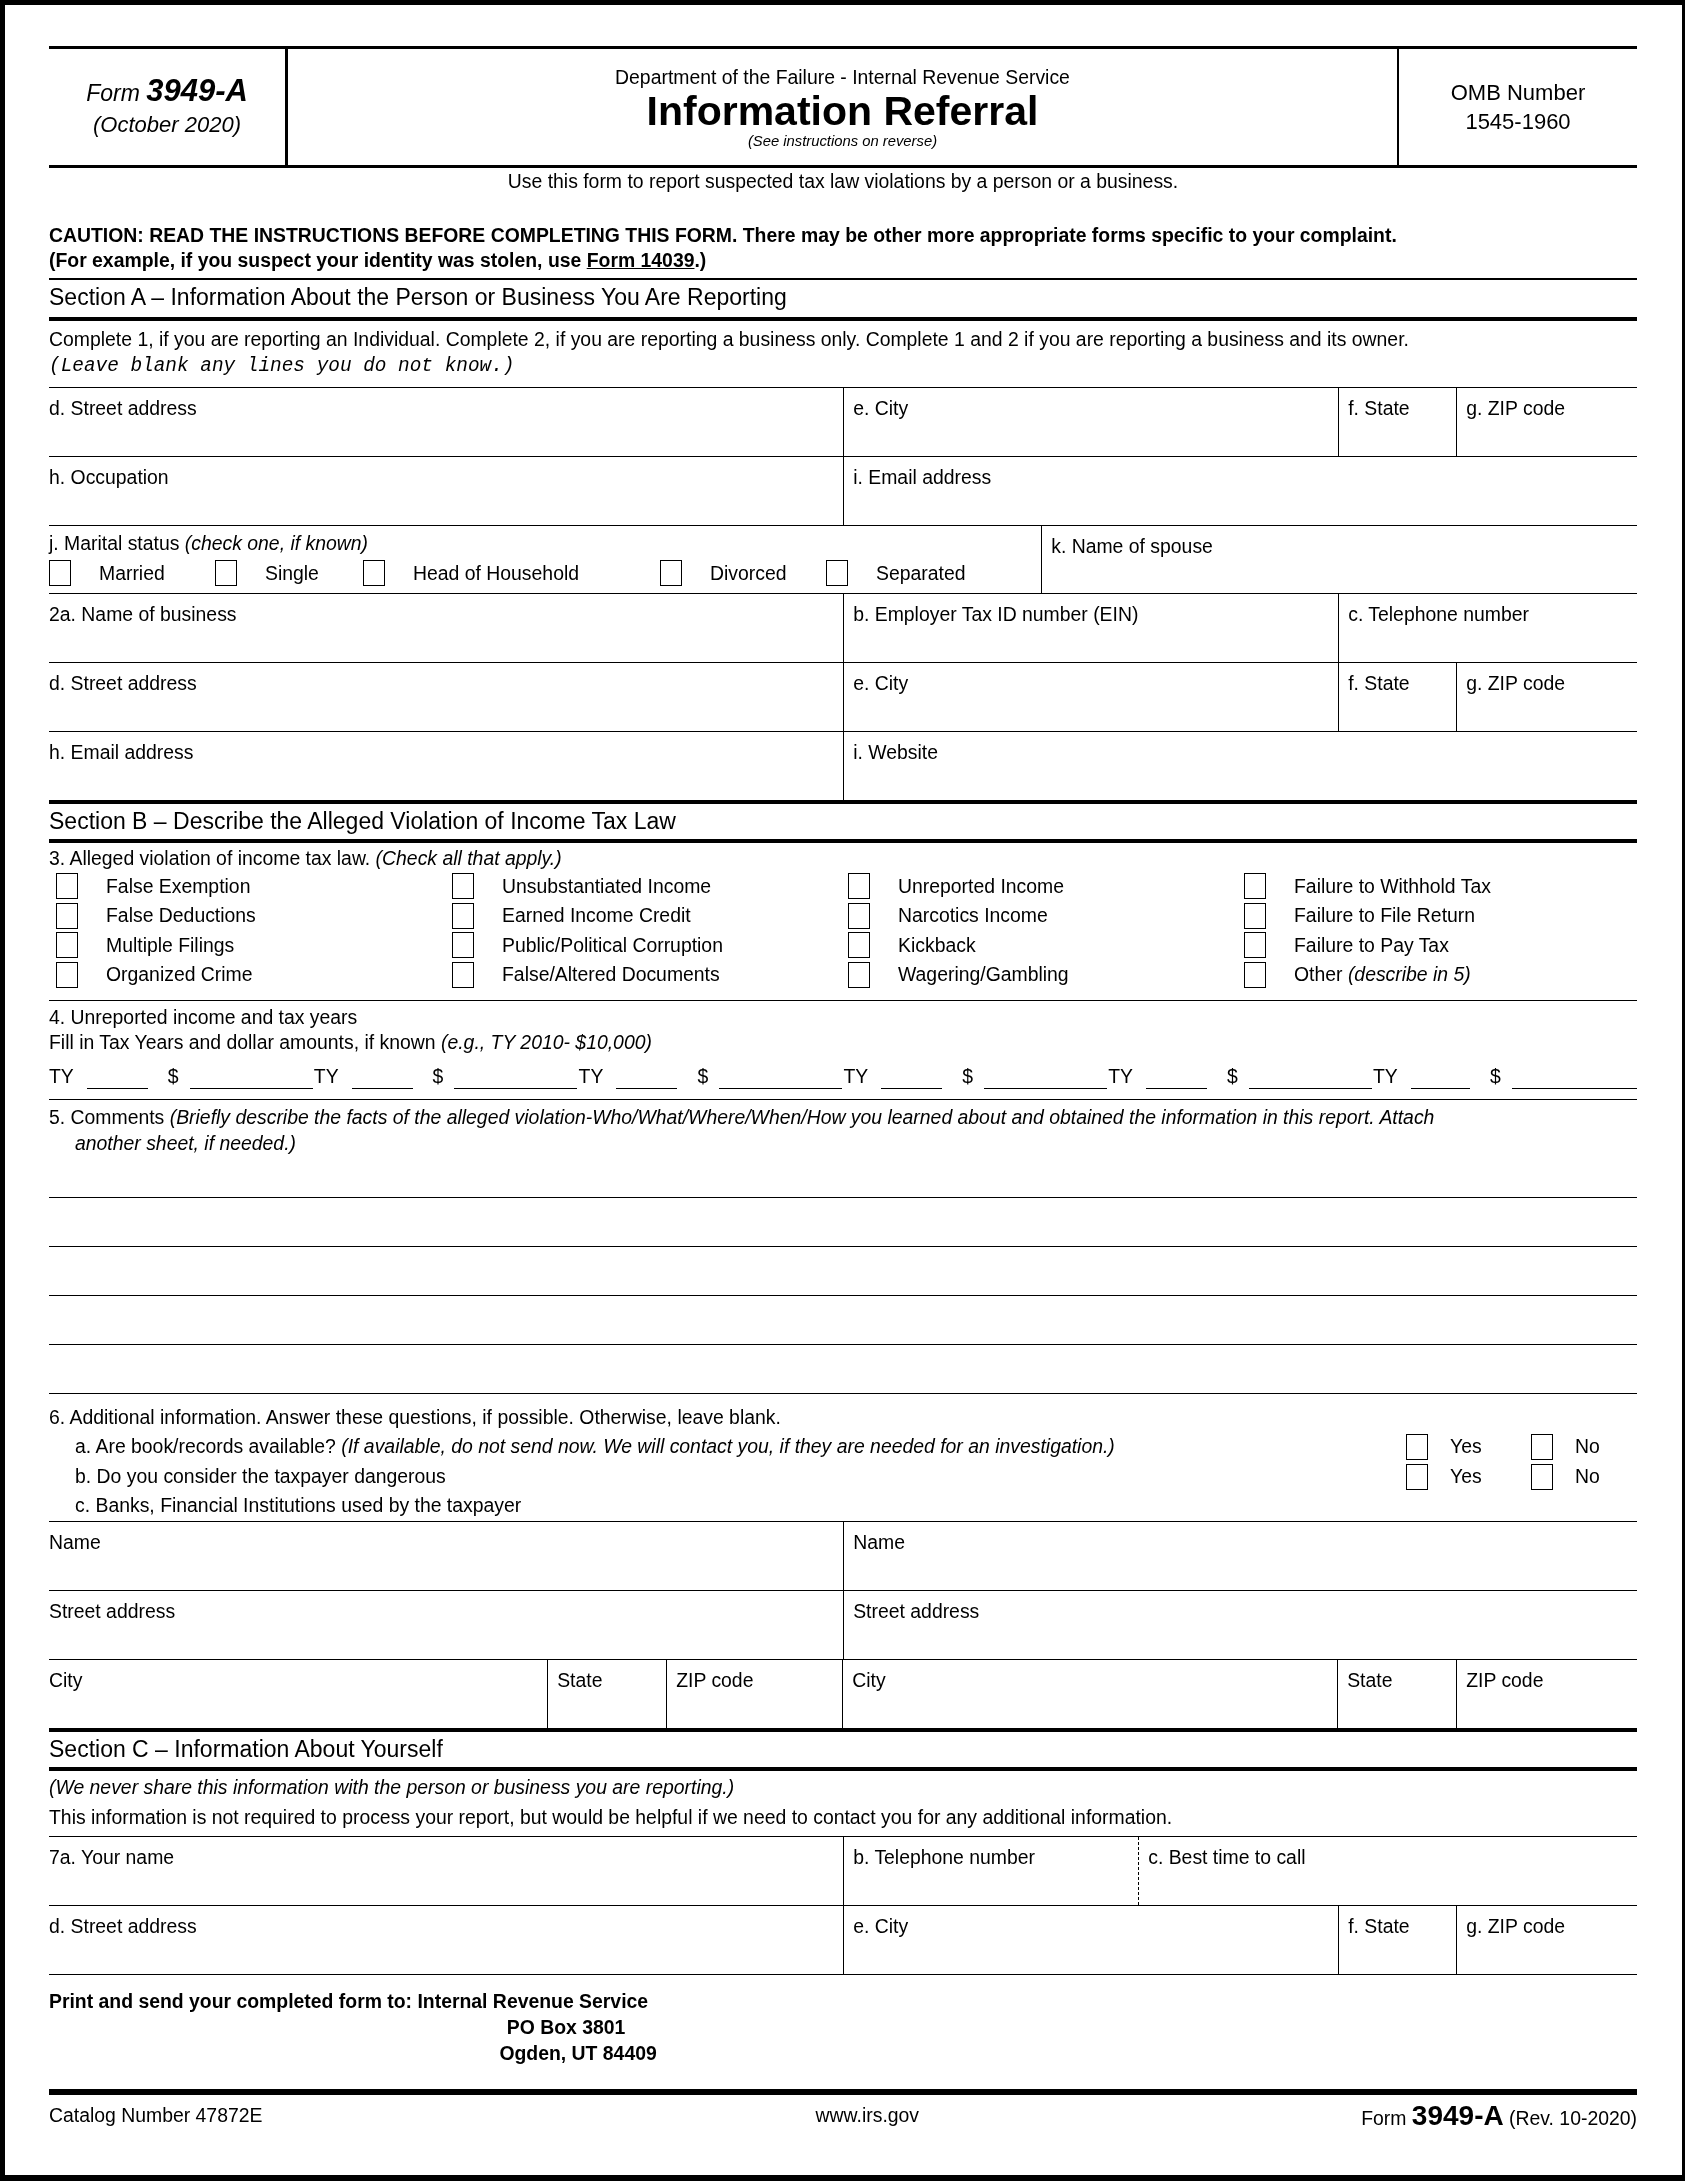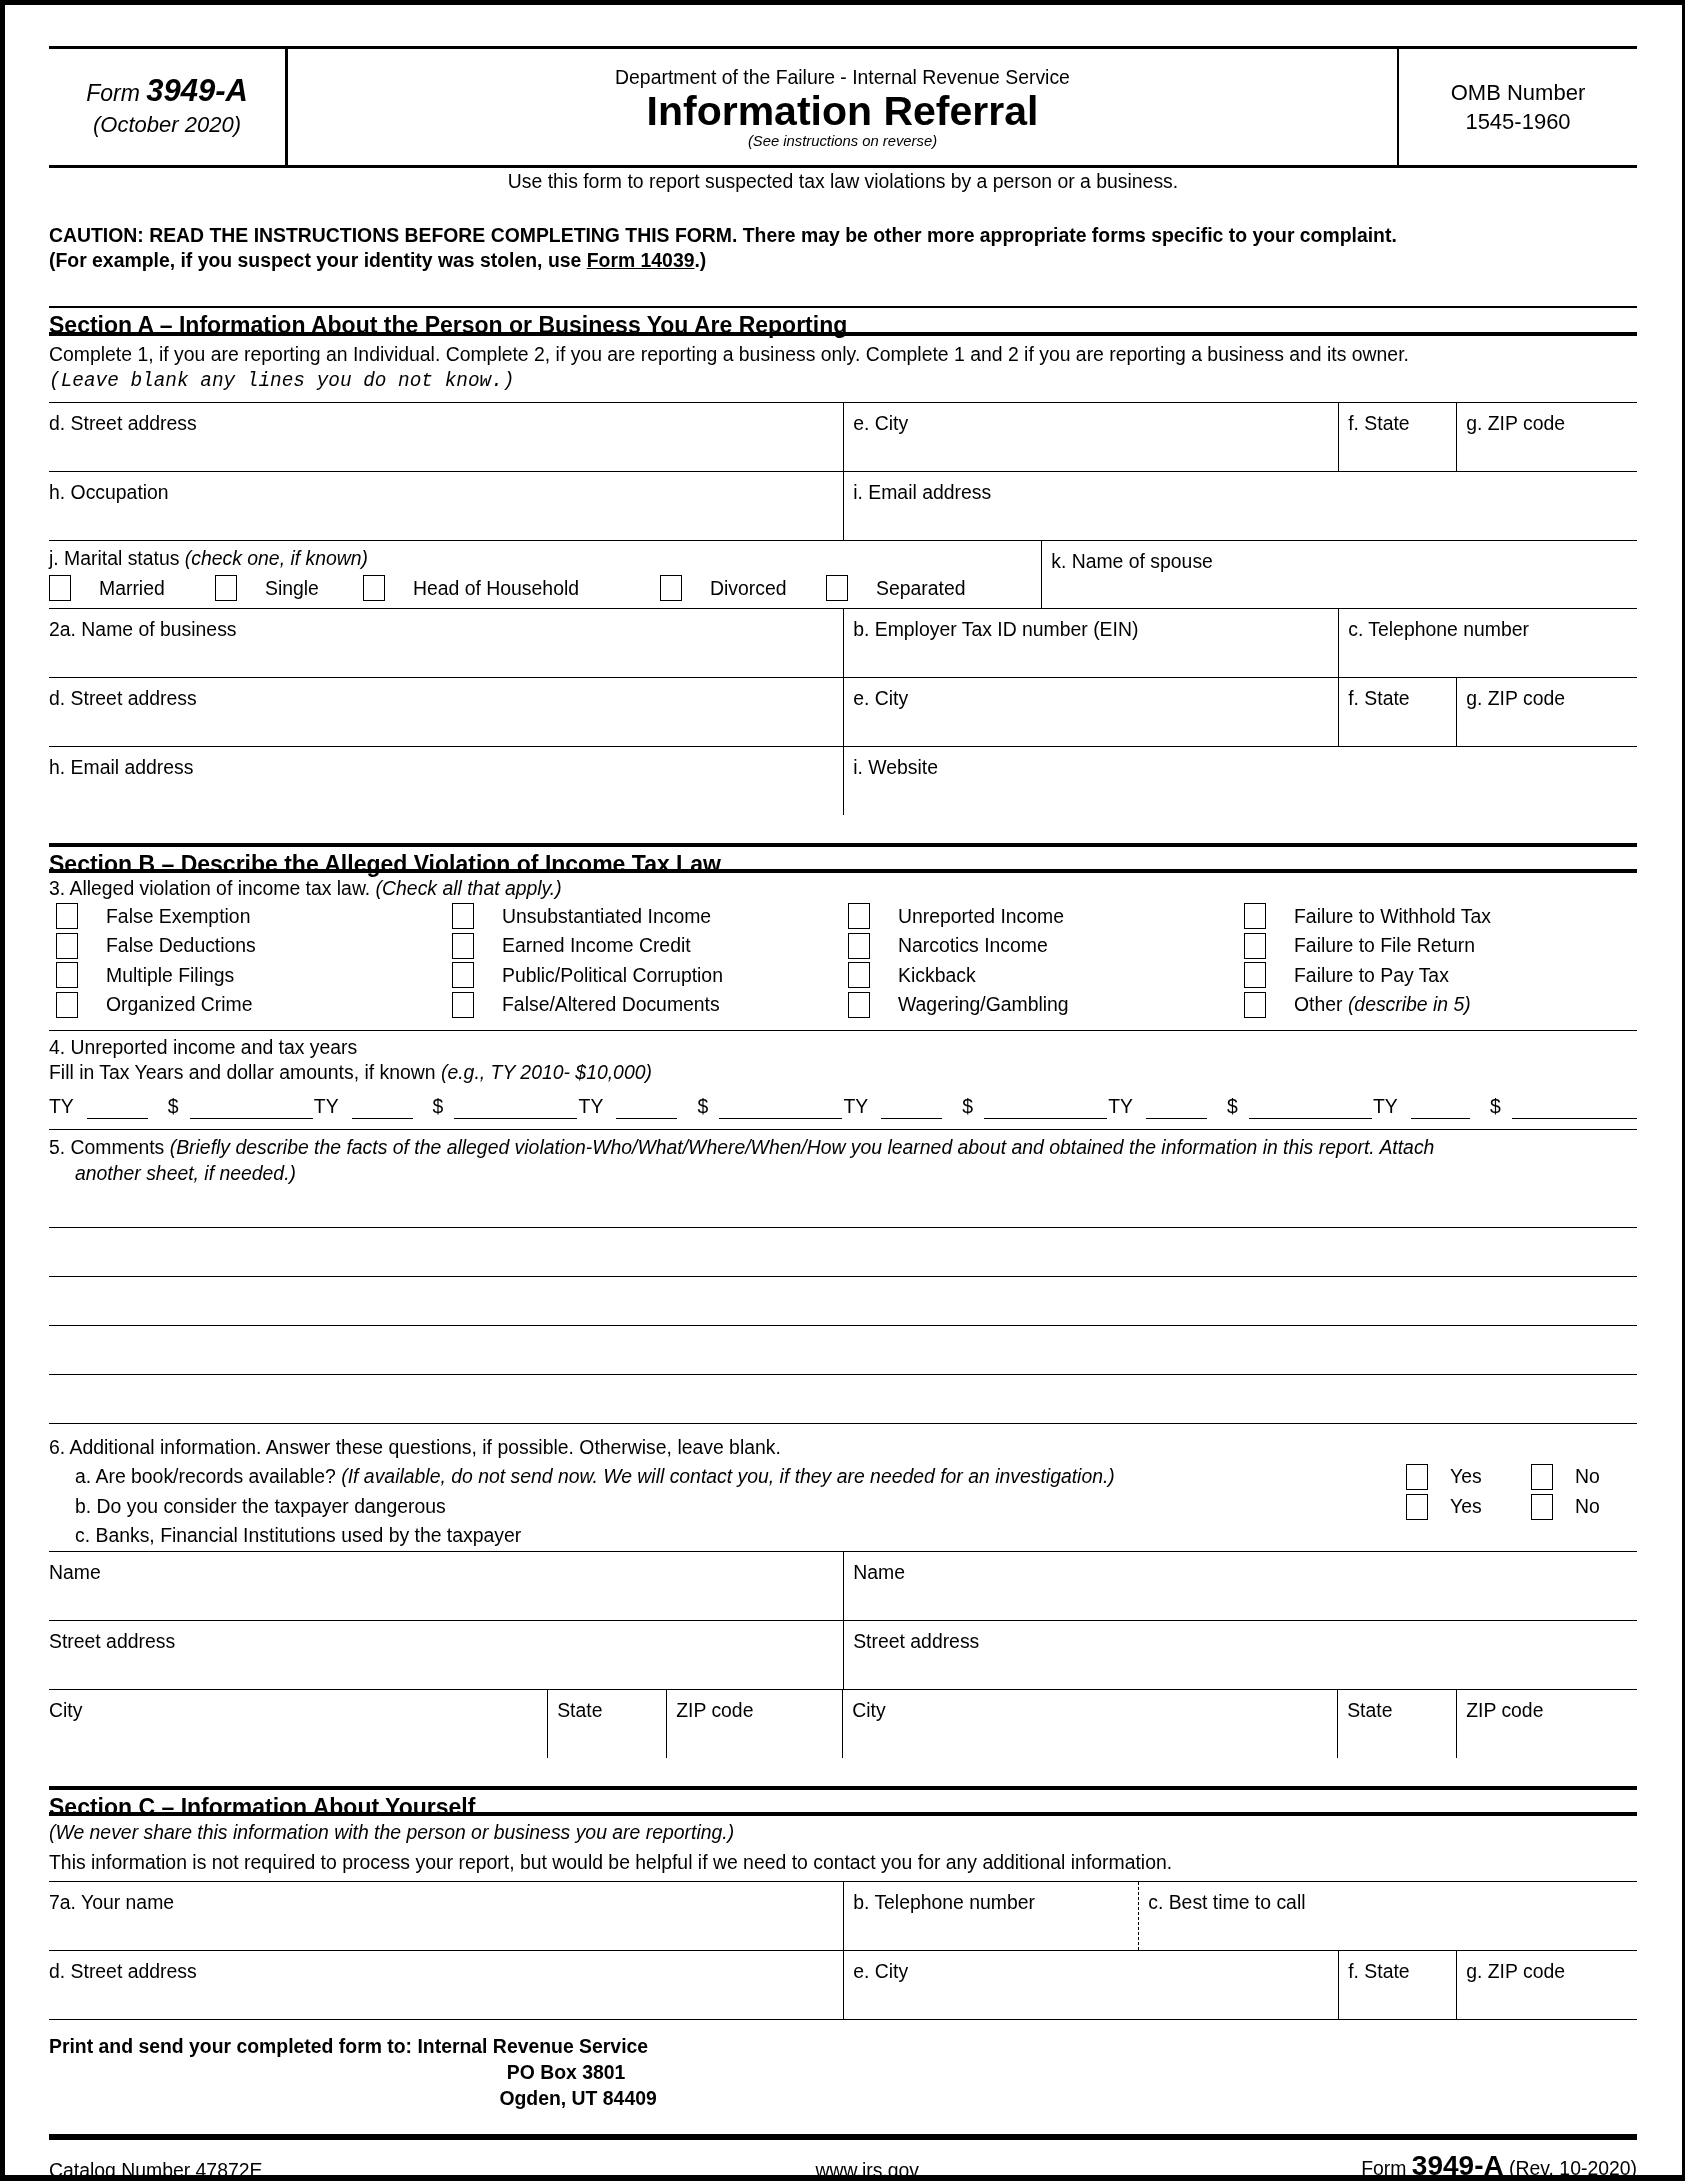--- a/index.html
+++ b/index.html
@@ -39,21 +39,21 @@
   .hdr-see { font-size: 14.8px; font-style: italic; line-height: 16.6px; }
   .hdr-right {
     width: 238px; display: flex; flex-direction: column; align-items: center; justify-content: center;
     font-size: 22px; line-height: 29px;
   }
   .intro { font-size: 19.4px; text-align: center; line-height: 26px; height: 28px; }
   .caution { font-size: 19.4px; font-weight: bold; line-height: 25px; padding-top: 3.7px; height: 59px; margin-top: 23px; }
   .caution .link { text-decoration: underline; }
   .section-hdr {
     border-top: 2.8px solid #000; border-bottom: 4.6px solid #000;
-    font-size: 23px; font-weight: bold; height: 30px; line-height: 35px; margin-top: 28px;
+    font-size: 23px; font-weight: normal; height: 43px; line-height: 35px;
   }
   .note { font-size: 19.4px; line-height: 25px; padding-top: 5.5px; }
   .note i { font-style: italic; font-family: Liberation Mono, monospace; }
   .row { display: flex; border-top: 1.8px solid #000; }
   .cell { position: relative; font-size: 19.4px; padding: 9.2px 0 0 0; line-height: 22px; }
   .cell + .cell { border-left: 0.9px solid #000; padding-left: 9.2px; }
   .h75 { height: 69px; }
   .c-main { width: 794px; }
   .c-mid { width: 495px; }
   .c-state { width: 118px; }
@@ -91,21 +91,21 @@
   .sectionC-note { font-size: 19.4px; line-height: 31px; }
   .c-tel { width: 295px; }
   .c-best { flex: 1; }
   .c-best-border { border-left: 0.9px dashed #000 !important; }
   .mail {
     border-top: 1.8px solid #000; font-size: 19.4px; font-weight: bold; line-height: 26px; padding-top: 13px; height: 115px;
   }
   .mail .addr { padding-left: 455px; text-align: left; }
   .mail .addr div:first-child { padding-left: 2.8px; }
   .footer {
-    border-top: 6.5px solid #000; display: flex; justify-content: space-between; align-items: flex-end;
+    border-top: 6.5px solid #000; display: flex; justify-content: space-between; align-items: center;
     font-size: 19.4px; height: 48px;
   }
   .footer .fnum { font-size: 28px; font-weight: bold; }
 </style>
 </head>
 <body>
 
 <div class="frame"></div>
 
 <div class="page">

